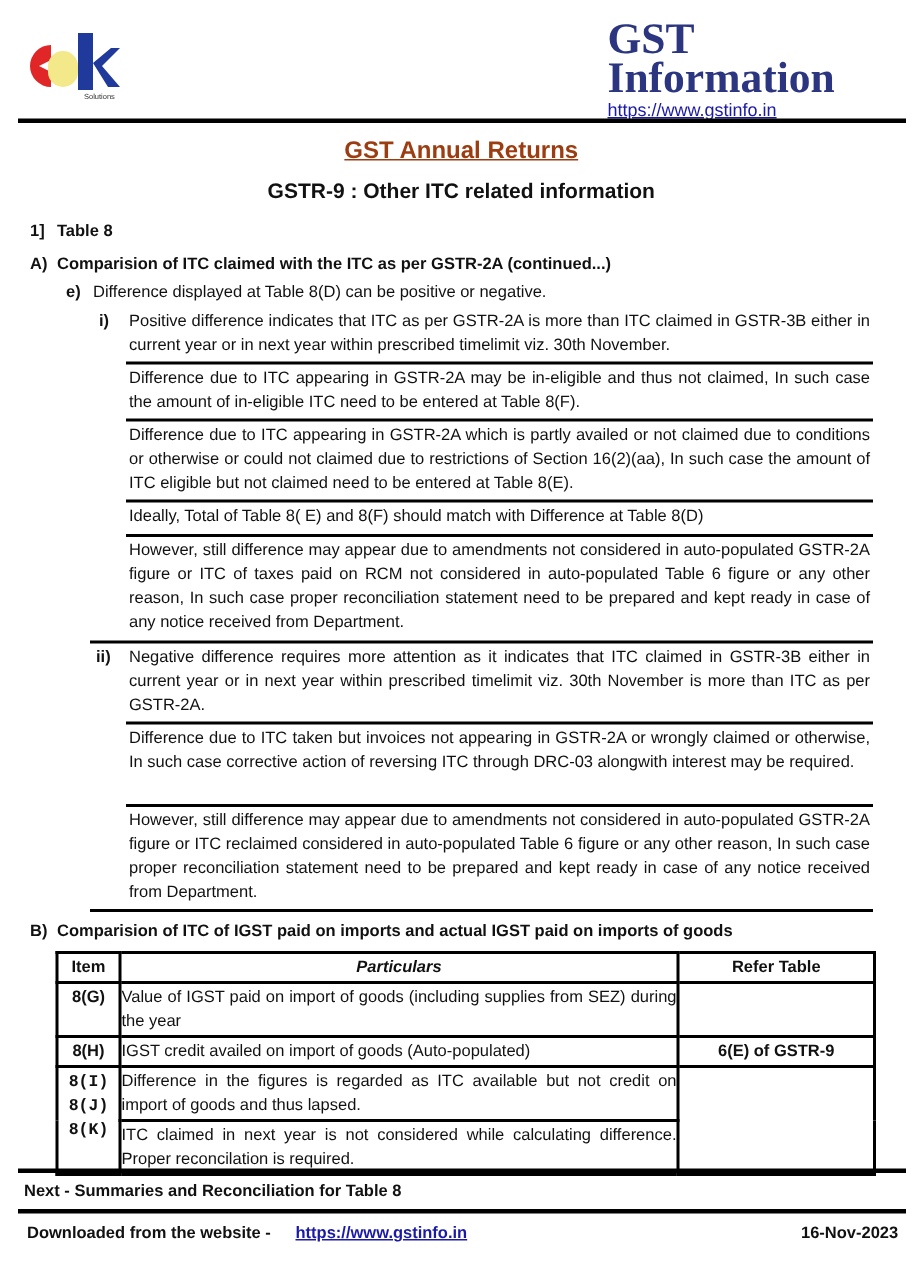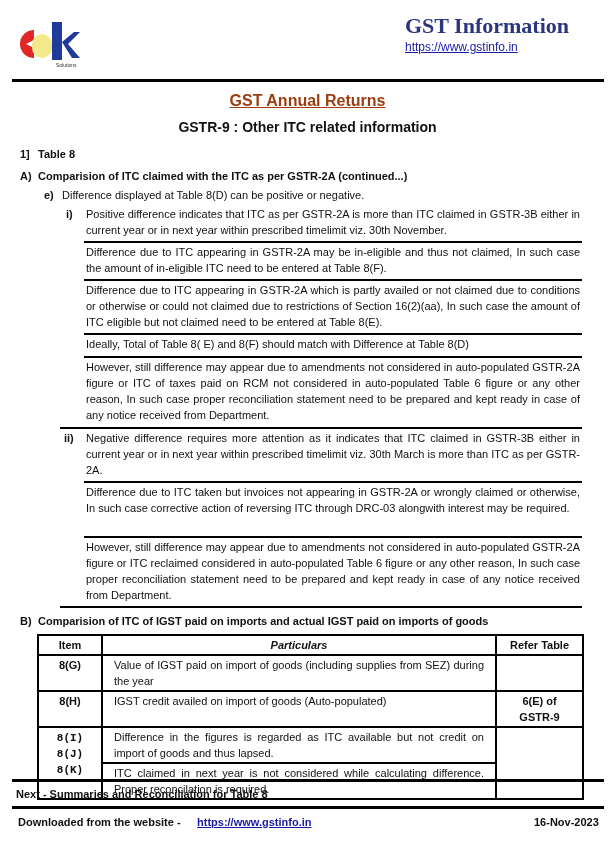--- a/index.html
+++ b/index.html
@@ -3,32 +3,32 @@
 <meta charset="utf-8">
 <style>
   html, body { margin: 0; padding: 0; background: #ffffff; }
   body {
     width: 615px; height: 842px; position: relative; overflow: hidden;
     font-family: "Liberation Sans", sans-serif; color: #111;
   }
   .abs { position: absolute; }
   .logo { left: 12px; top: 18px; width: 70px; height: 52px; }
   .brand { right: 20px; top: 13px; text-align: left; width: 190px; }
-  .brand-title { font-family: "Liberation Serif", serif; font-size: 22px; font-weight: bold; color: #2b3580; line-height: 26px; }
+  .brand-title { font-family: "Liberation Serif", serif; font-size: 29px; font-weight: bold; color: #2b3580; line-height: 26px; }
   .brand-sub { font-family: "Liberation Serif", serif; font-size: 15px; font-weight: bold; color: #8b1a1a; line-height: 18px; }
   .brand-link { font-family: "Liberation Sans", sans-serif; font-size: 12px; color: #1a1aa6; text-decoration: underline; line-height: 17px; }
   .rule { background: #000; height: 3px; }
   .doc-title { left: 0; width: 615px; top: 92px; text-align: center; font-size: 16px; font-weight: bold; color: #9b3d10; text-decoration: underline; font-family: "Liberation Sans", sans-serif; }
   .doc-sub { left: 0; width: 615px; top: 119px; text-align: center; font-size: 14px; font-weight: bold; color: #111; }
   .txt { font-size: 11px; line-height: 16px; color: #111; }
   .b { font-weight: bold; }
   .justify { text-align: justify; }
   .sep { background: #000; height: 2px; }
   table.itc { border-collapse: collapse; font-size: 11px; }
-  table.itc td, table.itc th { border: 2px solid #000; padding: 1px 11px; line-height: 16px; vertical-align: top; }
+  table.itc td, table.itc th { border: 2px solid #000; padding: 1px 0; line-height: 16px; vertical-align: top; }
   table.itc th { font-weight: bold; text-align: center; }
   .item-cell { text-align: center; font-weight: bold; }
   .link { color: #1a1aa6; text-decoration: underline; font-weight: bold; }
 </style>
 </head>
 <body>
 
 <div class="abs logo">
   <svg width="70" height="52" viewBox="0 0 70 52">
     <path d="M22 12 A14 14 0 1 0 22 40 L22 30 L14 26 L22 22 Z" fill="#e02626"></path>
@@ -66,21 +66,21 @@
 <div class="abs txt justify" style="left:86px;top:282px;width:494px;">Difference due to ITC appearing in GSTR-2A which is partly availed or not claimed due to conditions or otherwise or could not claimed due to restrictions of Section 16(2)(aa), In such case the amount of ITC eligible but not claimed need to be entered at Table 8(E).</div>
 
 <div class="abs sep" style="left:84px;top:333px;width:498px;"></div>
 <div class="abs txt" style="left:86px;top:336px;width:494px;">Ideally, Total of Table 8( E) and 8(F) should match with Difference at Table 8(D)</div>
 
 <div class="abs sep" style="left:84px;top:356px;width:498px;"></div>
 <div class="abs txt justify" style="left:86px;top:359px;width:494px;">However, still difference may appear due to amendments not considered in auto-populated GSTR-2A figure or ITC of taxes paid on RCM not considered in auto-populated Table 6 figure or any other reason, In such case proper reconciliation statement need to be prepared and kept ready in case of any notice received from Department.</div>
 
 <div class="abs sep" style="left:60px;top:427px;width:522px;"></div>
 <div class="abs txt b" style="left:64px;top:430px;">ii)</div>
-<div class="abs txt justify" style="left:86px;top:430px;width:494px;">Negative difference requires more attention as it indicates that ITC claimed in GSTR-3B either in current year or in next year within prescribed timelimit viz. 30th March is more than ITC as per GSTR-2A.</div>
+<div class="abs txt justify" style="left:86px;top:430px;width:494px;">Negative difference requires more attention as it indicates that ITC claimed in GSTR-3B either in current year or in next year within prescribed timelimit viz. 30th November is more than ITC as per GSTR-2A.</div>
 
 <div class="abs sep" style="left:84px;top:481px;width:498px;"></div>
 <div class="abs txt justify" style="left:86px;top:484px;width:494px;">Difference due to ITC taken but invoices not appearing in GSTR-2A or wrongly claimed or otherwise, In such case corrective action of reversing ITC through DRC-03 alongwith interest may be required.</div>
 
 <div class="abs sep" style="left:84px;top:536px;width:498px;"></div>
 <div class="abs txt justify" style="left:86px;top:539px;width:494px;">However, still difference may appear due to amendments not considered in auto-populated GSTR-2A figure or ITC reclaimed considered in auto-populated Table 6 figure or any other reason, In such case proper reconciliation statement need to be prepared and kept ready in case of any notice received from Department.</div>
 
 <div class="abs sep" style="left:60px;top:606px;width:522px;"></div>
 
 <div class="abs txt b" style="left:20px;top:613px;">B)</div>

